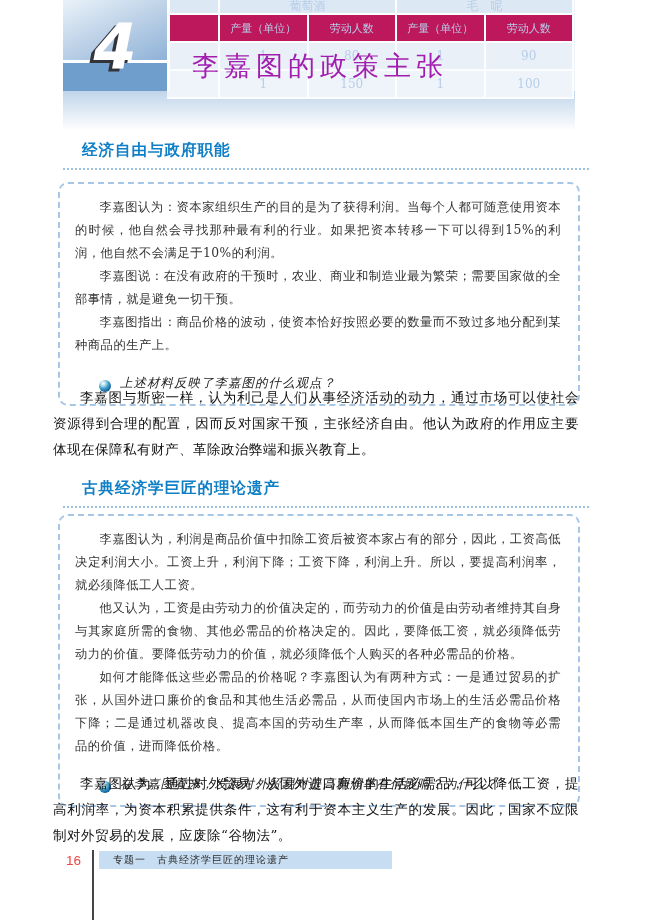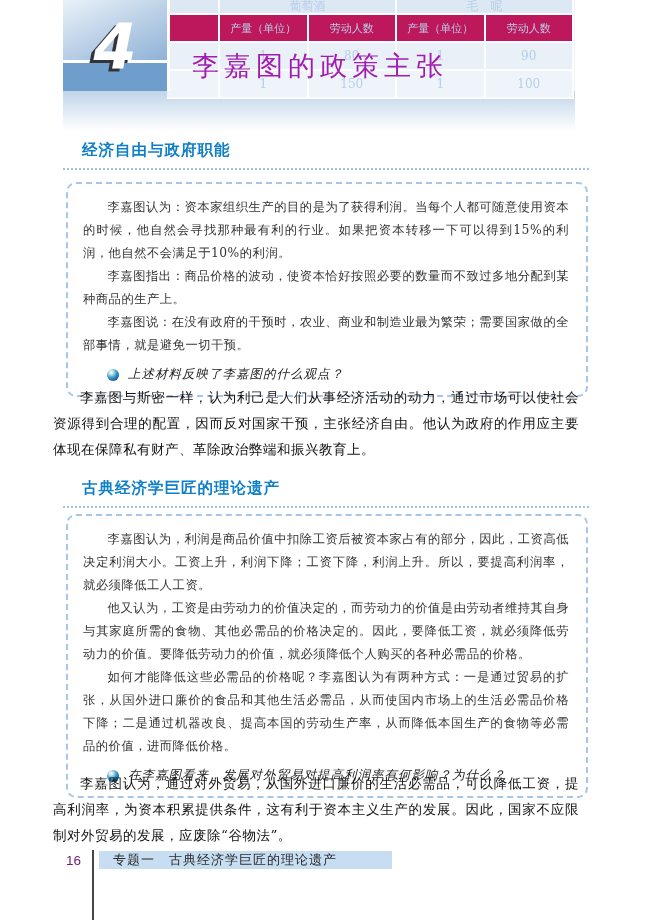--- a/index.html
+++ b/index.html
@@ -35,42 +35,42 @@
   .chapter-title{position:absolute;left:192px;top:48px;z-index:3;
         font-family:"DejaVu Serif",serif;font-size:27px;color:#a21caf;
         letter-spacing:5px;white-space:nowrap;}
 
   
   .sec-heading{position:absolute;left:82px;font-family:"DejaVu Sans",sans-serif;
         font-size:15.5px;font-weight:bold;color:#0f7fc6;letter-spacing:1px;}
   .dotline{position:absolute;left:63px;width:526px;height:0;
         border-top:2px dotted #9cc3e6;}
 
-  .quote-box{position:absolute;left:66px;width:522px;box-sizing:border-box;
+  .quote-box{position:absolute;left:58px;width:522px;box-sizing:border-box;
         border:2px dashed #a6c6e7;border-radius:10px;
         padding:12px 17px 10px 15px;background:#ffffff;}
   .quote-box p{margin:0;font-family:"DejaVu Serif",serif;font-size:12.3px;line-height:23px;
         color:#333333;text-indent:2em;text-align:justify;letter-spacing:0.5px;}
-  .question-row{display:flex;align-items:center;margin:9px 0 2px 24px;}
+  .question-row{display:flex;align-items:flex-end;margin:18px 0 2px 24px;}
   .q-ball{width:12px;height:12px;border-radius:50%;flex:0 0 auto;margin-right:9px;
         background:radial-gradient(circle at 35% 28%,#ffffff 0%,#bfe3ef 18%,#3f9fc9 45%,#16629e 72%,#0b3e6e 100%);}
   .q-text{font-family:"DejaVu Serif",serif;font-style:italic;font-size:12.5px;
         color:#222222;letter-spacing:1px;}
 
   .body-para{position:absolute;left:53px;width:526px;margin:0;
         font-family:"DejaVu Serif",serif;font-size:13.5px;line-height:26px;color:#101010;
         text-indent:2em;text-align:justify;letter-spacing:0.5px;}
 
   
   .page-number{position:absolute;left:66px;top:853px;
-        font-family:"Liberation Sans",sans-serif;font-size:13.5px;color:#701a75;}
+        font-family:"Liberation Sans",sans-serif;font-size:13.5px;color:#ef4444;}
   .footer-rule{position:absolute;left:92px;top:850px;width:2px;height:70px;background:#454545;}
   .footer-bar{position:absolute;left:99px;top:851px;width:293px;height:18px;
         box-sizing:border-box;background:#c7ddf1;
-        font-family:"DejaVu Sans",sans-serif;font-size:13px;color:#2b2b2b;
+        font-family:"DejaVu Sans",sans-serif;font-size:10px;color:#2b2b2b;
         line-height:18px;padding-left:14px;letter-spacing:1px;white-space:nowrap;}
 </style>
 </head>
 <body>
 
 <div class="page">
 
   <div>
     <div class="header-band"></div>
 
@@ -113,22 +113,22 @@
 
     <div class="chapter-title">李嘉图的政策主张</div>
     <div class="header-fade"></div>
   </div>
 
   <div class="sec-heading" style="top:140px;">经济自由与政府职能</div>
   <div class="dotline" style="top:168px;"></div>
 
   <div class="quote-box" style="top:182px;">
     <p>李嘉图认为：资本家组织生产的目的是为了获得利润。当每个人都可随意使用资本的时候，他自然会寻找那种最有利的行业。如果把资本转移一下可以得到15%的利润，他自然不会满足于10%的利润。</p>
+    <p>李嘉图说：在没有政府的干预时，农业、商业和制造业最为繁荣；需要国家做的全部事情，就是避免一切干预。</p>
     <p>李嘉图指出：商品价格的波动，使资本恰好按照必要的数量而不致过多地分配到某种商品的生产上。</p>
-    <p>李嘉图说：在没有政府的干预时，农业、商业和制造业最为繁荣；需要国家做的全部事情，就是避免一切干预。</p>
     <div class="question-row">
       <span class="q-ball"></span>
       <span class="q-text">上述材料反映了李嘉图的什么观点？</span>
     </div>
   </div>
 
   <p class="body-para" style="top:384px;">李嘉图与斯密一样，认为利己是人们从事经济活动的动力，通过市场可以使社会资源得到合理的配置，因而反对国家干预，主张经济自由。他认为政府的作用应主要体现在保障私有财产、革除政治弊端和振兴教育上。</p>
 
   <div class="sec-heading" style="top:478px;">古典经济学巨匠的理论遗产</div>
   <div class="dotline" style="top:506px;"></div>

